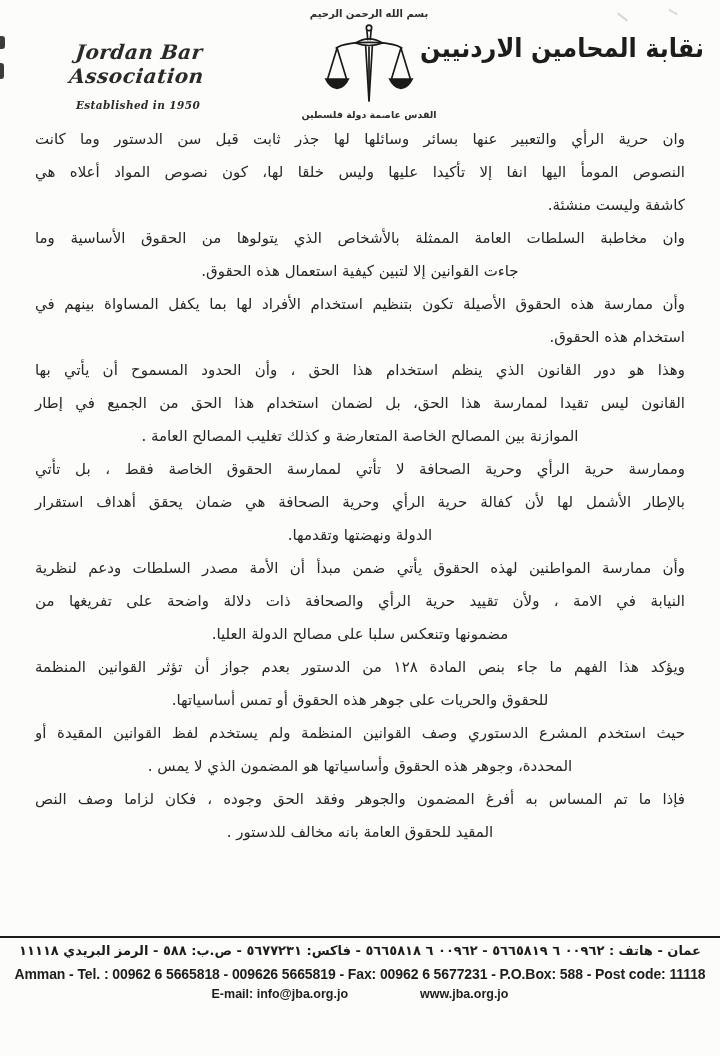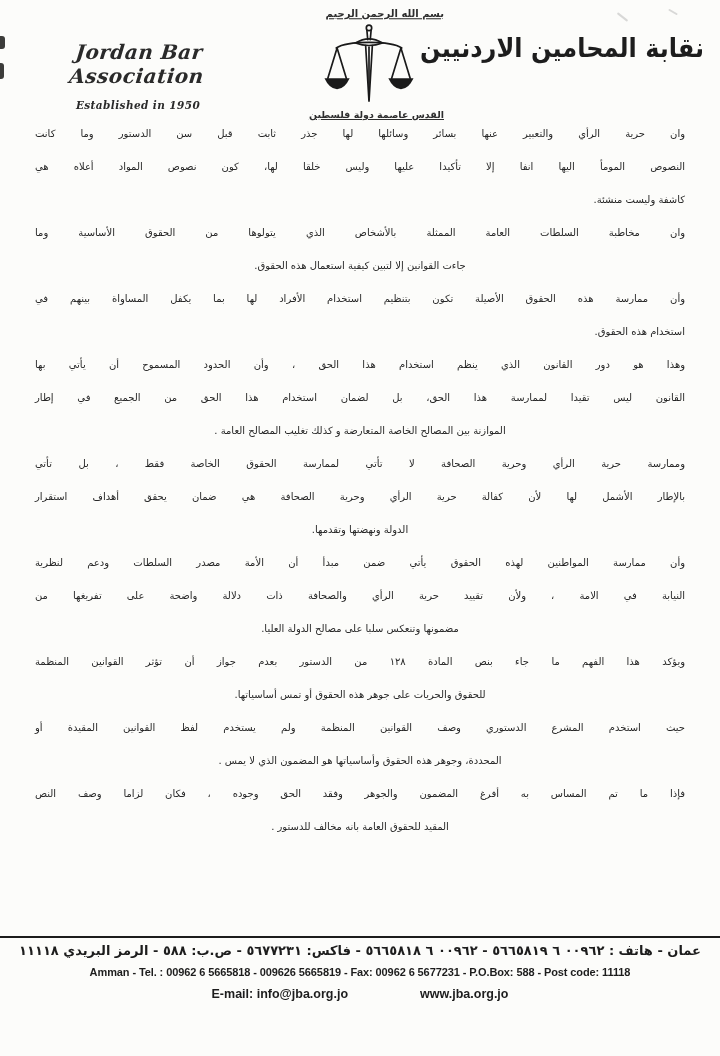--- a/index.html
+++ b/index.html
@@ -12,54 +12,54 @@
     font-family:"DejaVu Sans",sans-serif;
     overflow:hidden;
   }
   
   .hdr-left{position:absolute;left:28px;top:40px;width:220px;text-align:center;color:#2a2a2a;}
   .org-en{
     font-family:"DejaVu Serif",serif;font-style:italic;font-weight:bold;
     font-size:20px;letter-spacing:.5px;transform:skewX(-6deg);
   }
   .est-en{font-family:"DejaVu Serif",serif;font-style:italic;font-weight:bold;font-size:10.5px;margin-top:11px;letter-spacing:.4px;}
-  .hdr-center{position:absolute;left:294px;top:8px;width:150px;text-align:right;color:#2e2e2e;text-decoration:underline;}
+  .hdr-center{position:absolute;left:294px;top:8px;width:150px;text-align:center;color:#2e2e2e;}
   .bismillah{font-size:10px;font-weight:bold;transform:scaleY(1.05);}
   .emblem-wrap{margin:3px auto 0;width:112px;height:84px;}
   .emblem-caption{font-size:9.5px;font-weight:bold;margin-top:3px;white-space:nowrap;}
   .hdr-right{position:absolute;right:16px;top:34px;width:240px;text-align:right;color:#1d1d1d;}
   .org-ar{font-size:24px;font-weight:bold;direction:rtl;white-space:nowrap;transform:scaleY(1.08);}
   .founded-ar{font-size:11.5px;font-weight:bold;direction:rtl;margin-top:10px;}
   
   .mark{position:absolute;background:#c9c9c7;height:2px;border-radius:2px;opacity:.7;}
   .mark-1{left:616px;top:16px;width:13px;transform:rotate(38deg);}
   .mark-2{left:668px;top:11px;width:10px;transform:rotate(30deg);}
   
   .smudge{position:absolute;left:0;background:#3c3c3a;border-radius:0 3px 3px 0;}
   .smudge-1{top:36px;width:5px;height:13px;}
   .smudge-2{top:63px;width:4px;height:16px;}
   
   .doc{
-    position:absolute;top:117px;left:35px;right:35px;
+    position:absolute;top:123px;left:35px;right:35px;
     direction:rtl;
-    font-size:10px;color:#272727;
+    font-size:15px;color:#272727;
   }
   .line{line-height:33px;}
   .line.justify{text-align:justify;text-align-last:justify;}
   .line.left{text-align:right;}
   .line.center{text-align:center;}
   
   .rule{position:absolute;top:936px;left:0;width:720px;height:2px;background:#1c1c1c;}
   .f-ar{
     position:absolute;top:943px;left:0;width:720px;text-align:center;
     direction:rtl;font-size:13px;font-weight:bold;color:#1d1d1d;white-space:nowrap;
   }
   .f-en{
     position:absolute;top:966px;left:0;width:720px;text-align:center;
-    font-family:"Liberation Sans",sans-serif;font-size:11px;font-weight:bold;
+    font-family:"Liberation Sans",sans-serif;font-size:14px;font-weight:bold;
     letter-spacing:-.1px;color:#1d1d1d;white-space:nowrap;
   }
   .f-mail{
     position:absolute;top:987px;left:0;width:720px;
     display:flex;justify-content:center;gap:72px;
     font-family:"Liberation Sans",sans-serif;font-size:12.5px;font-weight:bold;color:#1d1d1d;align-items:flex-end;
   }
   .emblem-stroke{stroke:#1a1a1a;fill:none;stroke-width:2;stroke-linecap:round;}
   .emblem-fill{fill:#1a1a1a;stroke:none;}
 </style>

